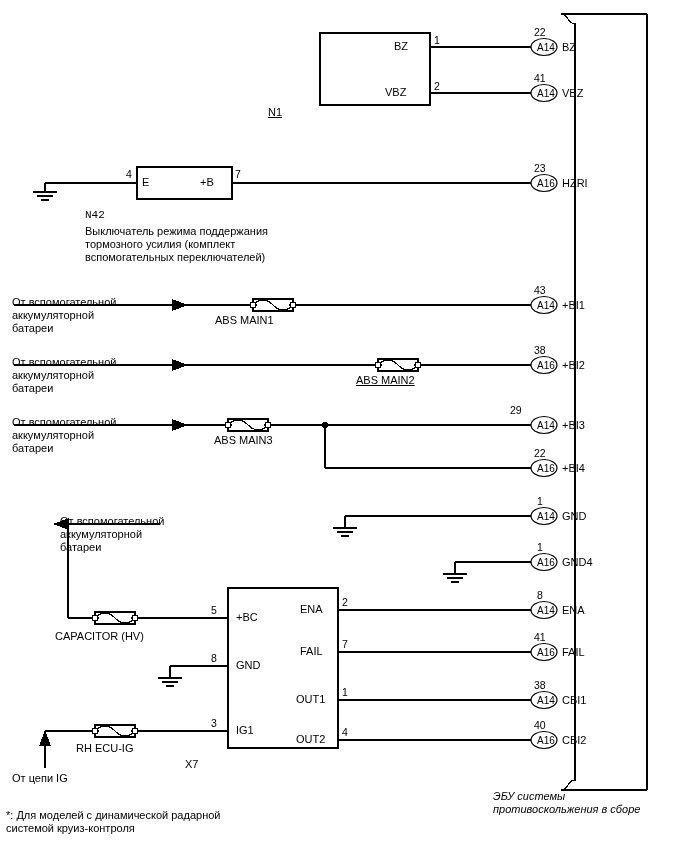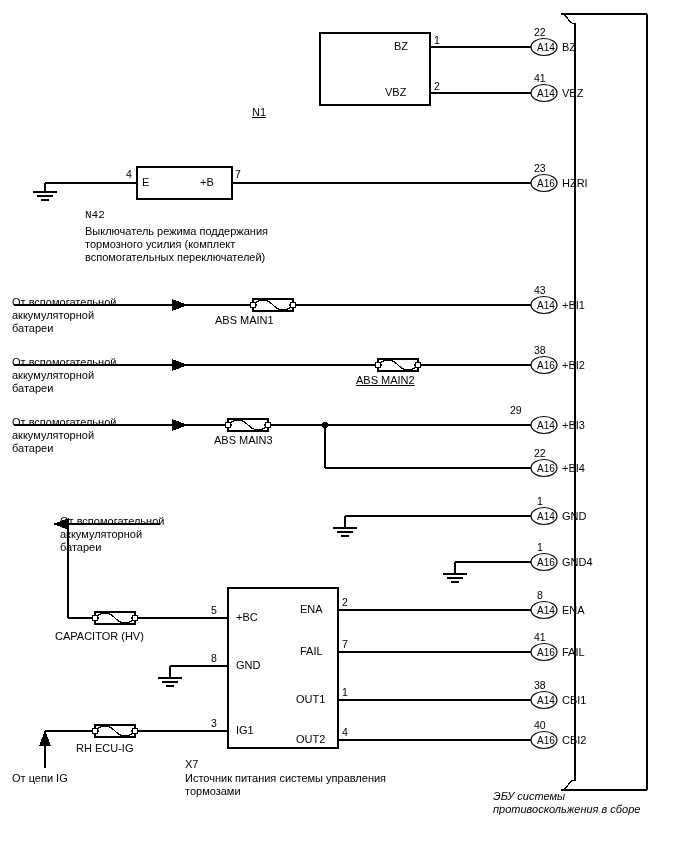--- a/index.html
+++ b/index.html
@@ -129,21 +129,21 @@
       <ellipse cx="544" cy="700" rx="13" ry="8.5" fill="#fff" stroke="#000" stroke-width="1.2"></ellipse>
       <ellipse cx="544" cy="740" rx="13" ry="8.5" fill="#fff" stroke="#000" stroke-width="1.2"></ellipse>
     </g>
   </svg>
 
   <div class="lbl" style="left:394px;top:40px;">BZ</div>
   <div class="lbl pin" style="left:434px;top:34px;">1</div>
   <div class="lbl" style="left:385px;top:86px;">VBZ</div>
   <div class="lbl pin" style="left:434px;top:80px;">2</div>
 
-  <div class="lbl" style="left:252px;top:106px;text-decoration:underline;">N1</div>
+  <div class="lbl" style="left:268px;top:106px;text-decoration:underline;">N1</div>
 
   <div class="lbl" style="left:142px;top:176px;">E</div>
   <div class="lbl pin" style="left:126px;top:168px;">4</div>
   <div class="lbl" style="left:200px;top:176px;">+B</div>
   <div class="lbl pin" style="left:235px;top:168px;">7</div>
 
   <div class="lbl" style="left:85px;top:209px;font-family:Liberation Mono, monospace;">N42</div>
   <div class="lbl mline" style="left:85px;top:225px;">Выключатель режима поддержания
 тормозного усилия (комплект
 вспомогательных переключателей)</div>
@@ -178,22 +178,20 @@
   <div class="lbl" style="left:300px;top:603px;">ENA</div>
   <div class="lbl pin" style="left:342px;top:596px;">2</div>
   <div class="lbl" style="left:300px;top:645px;">FAIL</div>
   <div class="lbl pin" style="left:342px;top:638px;">7</div>
   <div class="lbl" style="left:296px;top:693px;">OUT1</div>
   <div class="lbl pin" style="left:342px;top:686px;">1</div>
   <div class="lbl" style="left:296px;top:733px;">OUT2</div>
   <div class="lbl pin" style="left:342px;top:726px;">4</div>
 
   <div class="lbl" style="left:185px;top:758px;">X7</div>
-  <div class="lbl mline" style="left:185px;top:772px;">Источник питания системы управления
-тормозами</div>
 
   <div class="lbl pin" style="left:534px;top:26px;">22</div>
   <div class="lbl pin" style="left: 533px; top: 41px; font-size: 10px; width: 26px; text-align: center;">A14</div>
   <div class="lbl" style="left:562px;top:41px;">BZ</div>
 
   <div class="lbl pin" style="left:534px;top:72px;">41</div>
   <div class="lbl pin" style="left: 533px; top: 87px; font-size: 10px; width: 26px; text-align: center;">A14</div>
   <div class="lbl" style="left:562px;top:87px;">VBZ</div>
 
   <div class="lbl pin" style="left:534px;top:162px;">23</div>
@@ -236,14 +234,16 @@
   <div class="lbl pin" style="left: 533px; top: 694px; font-size: 10px; width: 26px; text-align: center;">A14</div>
   <div class="lbl" style="left:562px;top:694px;">CBI1</div>
 
   <div class="lbl pin" style="left:534px;top:719px;text-align:right;">40</div>
   <div class="lbl pin" style="left: 533px; top: 734px; font-size: 10px; width: 26px; text-align: center;">A16</div>
   <div class="lbl" style="left:562px;top:734px;">CBI2</div>
 
   <div class="lbl mline" style="left:493px;top:790px;font-style:italic;">ЭБУ системы
 противоскольжения в сборе</div>
 
+  <div class="lbl mline" style="left:6px;top:809px;">*: Для моделей с динамической радарной
+системой круиз-контроля</div>
 
 </div>
 
 </body></html>

